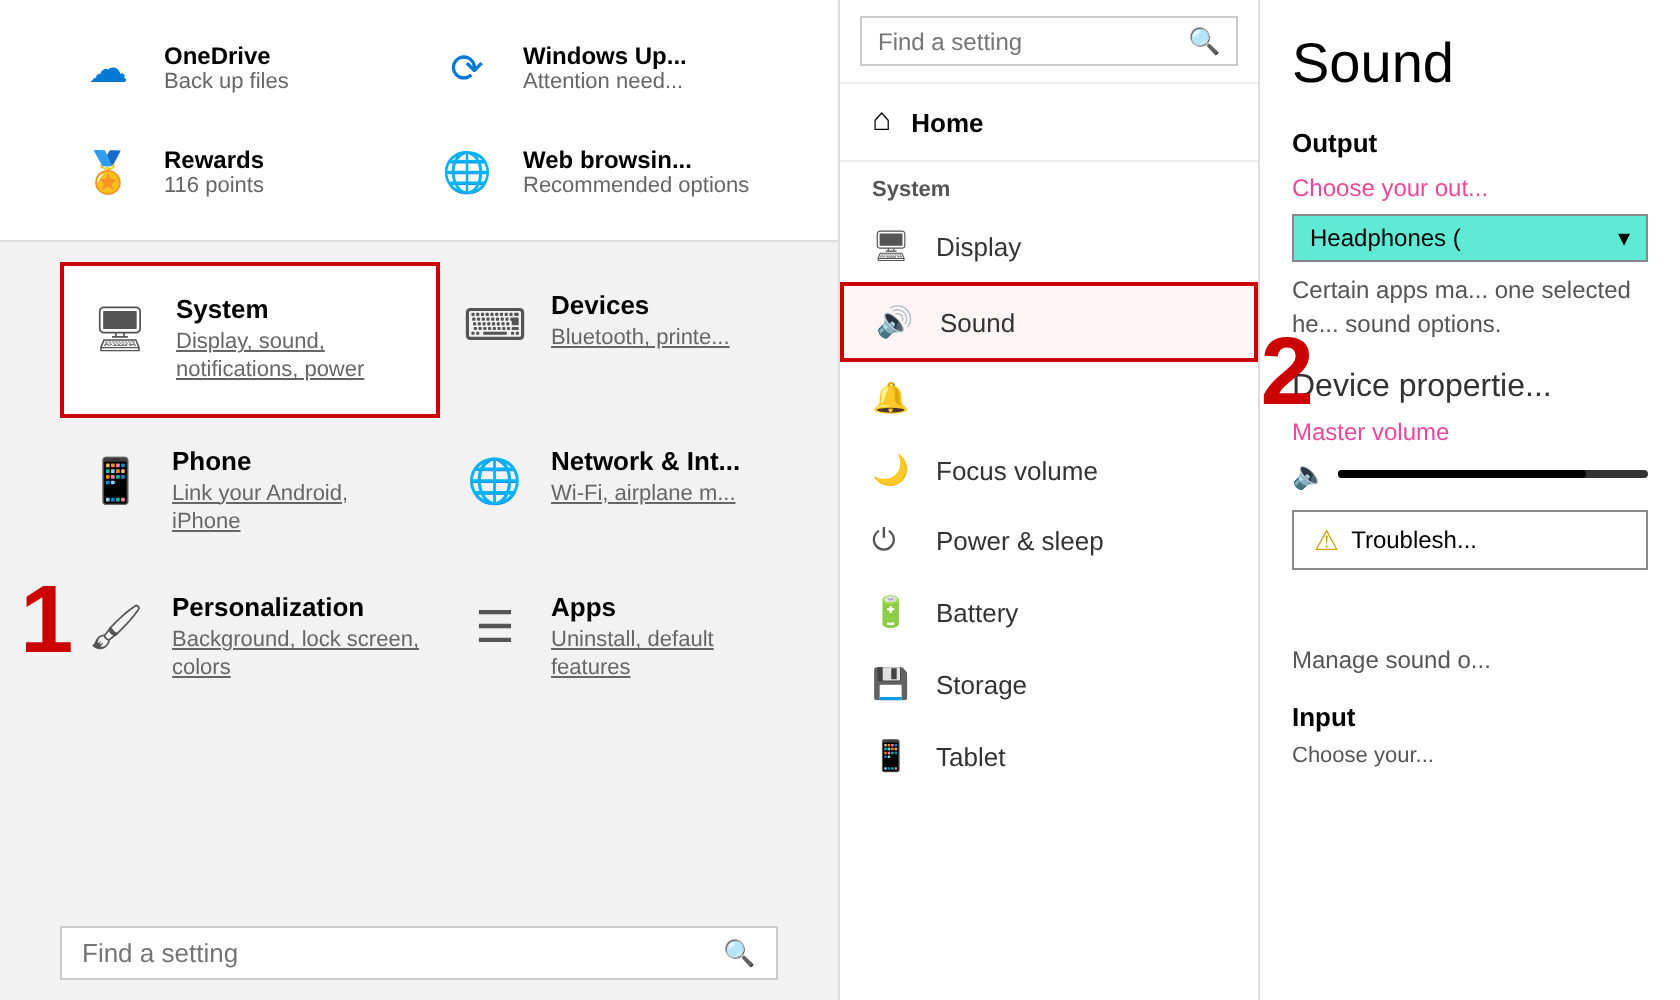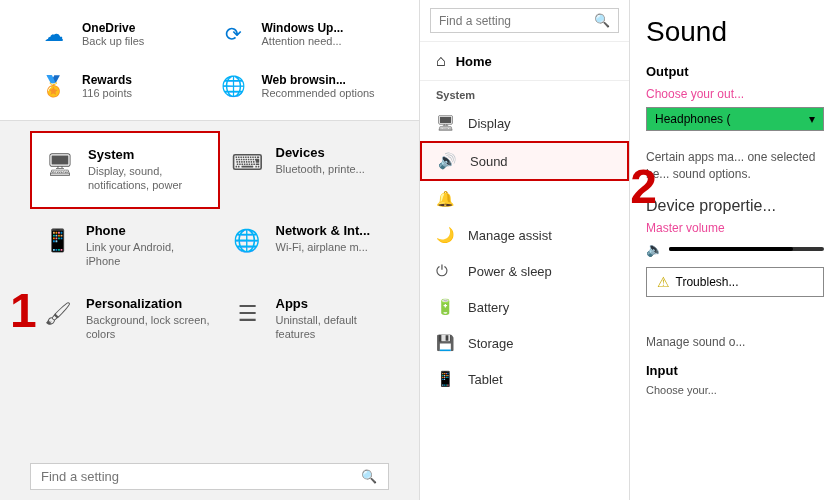--- a/index.html
+++ b/index.html
@@ -42,21 +42,21 @@
       flex-shrink: 0;
       display: flex;
       align-items: center;
       justify-content: center;
       color: #555;
       font-size: 22px;
     }
 
     .item-text { flex: 1; }
     .item-title { font-size: 13px; font-weight: 600; color: #000; margin-bottom: 2px; }
-    .item-sub { font-size: 11px; color: #666; line-height: 1.3; }
+    .item-sub { font-size: 11px; color: #666; line-height: 1.3; text-decoration: underline; }
 
     .search-bar-bottom {
       position: absolute;
       bottom: 0;
       left: 0;
       right: 0;
       padding: 10px 30px;
       background: #f2f2f2;
     }
 
@@ -226,22 +226,22 @@
       font-size: 12px;
       color: #555;
       margin-bottom: 14px;
       line-height: 1.4;
     }
 
     .sound-dropdown {
       border: 1px solid #888;
       padding: 4px 8px;
       font-size: 12px;
-      background: #22c55e;
-      margin-bottom: 18px;
+      background: #5eead4;
+      margin-bottom: 6px;
       display: flex;
       align-items: center;
       justify-content: space-between;
     }
 
     .sound-label {
       font-size: 12px;
       color: #ec4899;
       margin-bottom: 6px;
     }
@@ -419,21 +419,21 @@
     <span>Sound</span>
     <div class="step-2">2</div>
   </div>
 
   <div class="sys-nav-item">
     <span class="nav-icon">🔔</span>
   </div>
 
   <div class="sys-nav-item">
     <span class="nav-icon">🌙</span>
-    <span>Manage assist</span>
+    <span>Focus volume</span>
   </div>
 
   <div class="sys-nav-item">
     <span class="nav-icon">⏻</span>
     <span>Power &amp; sleep</span>
   </div>
 
   <div class="sys-nav-item">
     <span class="nav-icon">🔋</span>
     <span>Battery</span>

